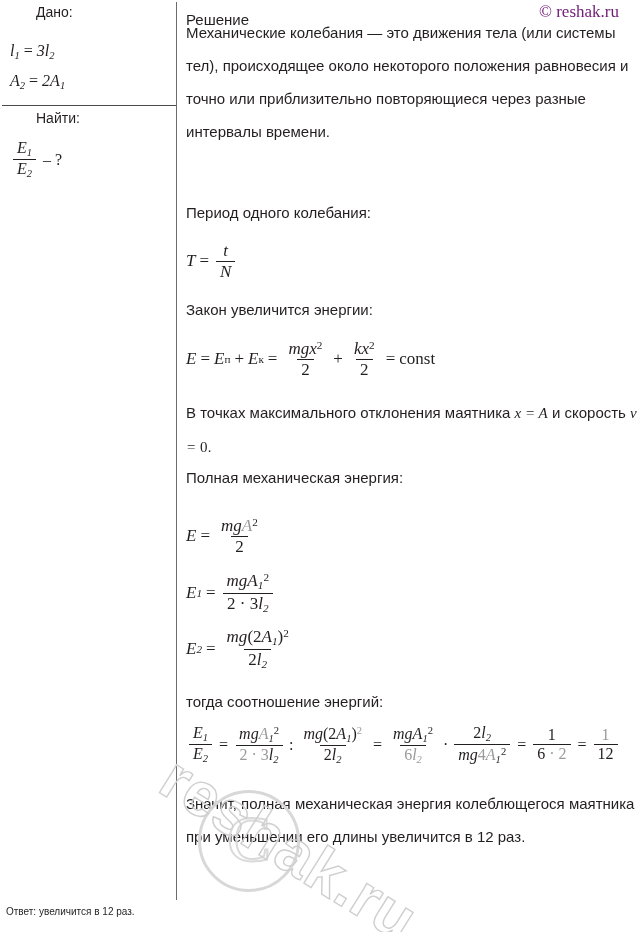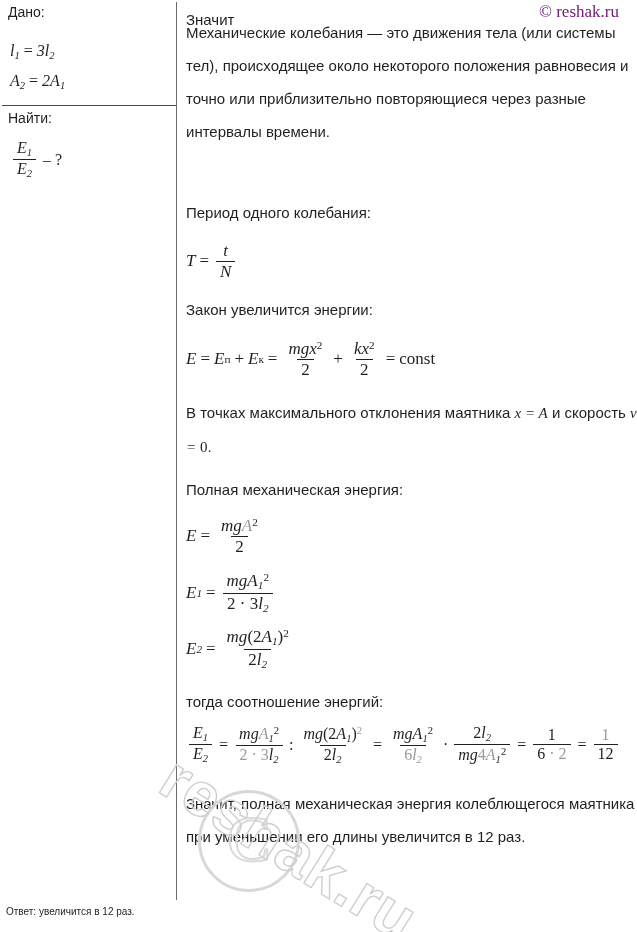--- a/index.html
+++ b/index.html
@@ -95,20 +95,21 @@
     top: 105px;
     width: 174px;
     height: 1px;
     background: #4a4a4a;
   }
   .given-label {
     position: absolute;
     font-size: 14px;
     color: #231f20;
     font-family: "Liberation Sans", sans-serif;
+    margin-left: 28px;
   }
   #given-title { left: 8px; top: 4px; }
   #find-title  { left: 8px; top: 110px; }
 
   .mathline {
     position: absolute;
     font-family: "Liberation Serif", serif;
     font-style: italic;
     font-size: 16px;
     color: #231f20;
@@ -242,21 +243,21 @@
     <span class="frac">
       <span class="num"><span style="font-style:italic">E</span><sub>1</sub></span>
       <span class="den"><span style="font-style:italic">E</span><sub>2</sub></span>
     </span>
     <span style="font-style:normal;padding-left:4px;">– ?</span>
   </div>
 </div>
 
 <div id="solution-panel">
 
-  <div class="para" style="top:3px;">Значит</div>
+  <div class="para" style="top:3px;">Решение</div>
 
   <div class="para" style="top:16px;">Механические колебания — это движения тела (или системы тел), происходящее около некоторого положения равновесия и точно или приблизительно повторяющиеся через разные интервалы времени.</div>
 
   <div class="para" style="top:196px;">Период одного колебания:</div>
 
   <div class="eq" style="top:242px;">
     <span class="it">T</span>
       <span class="op">=</span>
     <span class="frac">
       <span class="num it">t</span>
@@ -283,21 +284,21 @@
     <span class="frac">
       <span class="num"><span class="it">kx</span><sup class="up">2</sup></span>
       <span class="den up">2</span>
     </span>
     <span class="op">=</span>
       <span class="up">const</span>
   </div>
 
   <div class="para" style="top:396px;"><span>В точках максимального отклонения маятника </span><span class="mi"><span style="font-style:italic">x</span> = <span style="font-style:italic">A</span></span><span> и скорость </span><span class="mi"><span style="font-style:italic">v</span> = <span style="font-style:normal">0</span></span><span>.</span></div>
 
-  <div class="para" style="top:473px;">Полная механическая энергия:</div>
+  <div class="para" style="top:461px;">Полная механическая энергия:</div>
 
   <div class="eq" style="top:517px;">
     <span class="it">E</span>
       <span class="op">=</span>
     <span class="frac">
       <span class="num"><span class="it">mg</span><span class="it fade">A</span><sup class="up">2</sup></span>
       <span class="den up">2</span>
     </span>
   </div>
 

